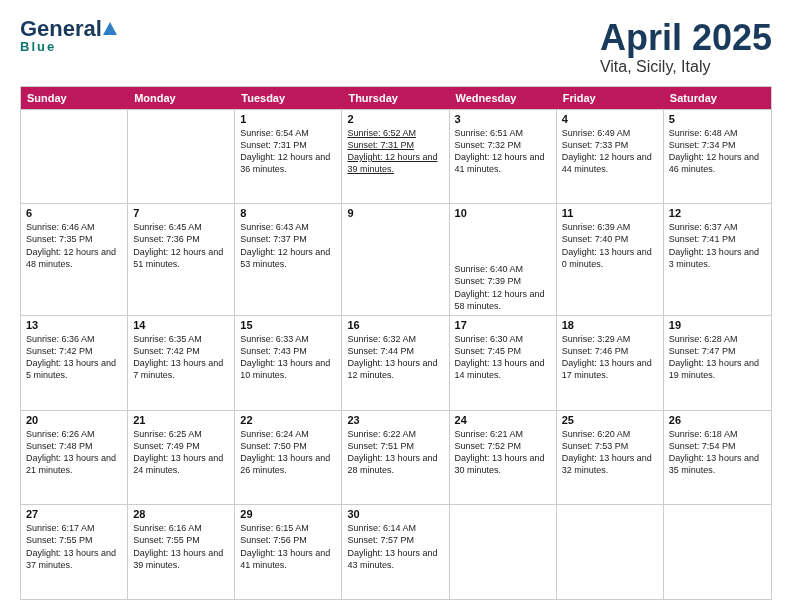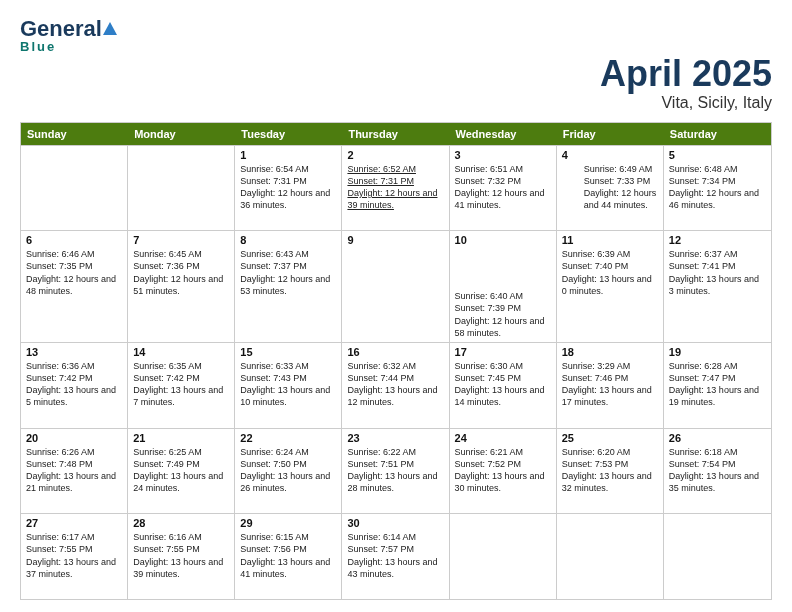--- a/index.html
+++ b/index.html
@@ -17,43 +17,41 @@
       display: flex;
       flex-direction: column;
     }
     .header {
       display: flex;
       justify-content: space-between;
       align-items: flex-start;
       margin-bottom: 10px;
     }
     .title-block {
-      text-align: right;
-      margin-top: 36px;
     }
     .title-block .month-year {
       font-size: 36px;
       font-weight: bold;
       color: #1a3a5c;
       line-height: 1.1;
     }
     .title-block .location {
       font-size: 16px;
       color: #333;
     }
     .calendar {
       flex: 1;
       display: flex;
       flex-direction: column;
       border: 1px solid #ccc;
     }
     .cal-header {
       display: grid;
       grid-template-columns: repeat(7, 1fr);
-      background: #4d7c0f;
+      background: #be185d;
     }
     .cal-header-cell {
       color: #fff;
       font-size: 11px;
       font-weight: bold;
       padding: 5px 6px;
       text-align: left;
     }
     .cal-body {
       flex: 1;
@@ -155,21 +153,21 @@
 Daylight: 12 hours and 39 minutes.</div>
           </div>
           <div class="cal-cell">
             <span class="day-num">3</span>
             <div class="info" style="white-space: pre-line;">Sunrise: 6:51 AM
 Sunset: 7:32 PM
 Daylight: 12 hours and 41 minutes.</div>
           </div>
           <div class="cal-cell">
             <span class="day-num">4</span>
-            <div class="info" style="white-space: pre-line; margin-left: 22px;">Sunrise: 6:49 AM
+            <div class="info" style="white-space: pre-line;">Sunrise: 6:49 AM
 Sunset: 7:33 PM
 Daylight: 12 hours and 44 minutes.</div>
           </div>
           <div class="cal-cell">
             <span class="day-num">5</span>
             <div class="info" style="white-space: pre-line;">Sunrise: 6:48 AM
 Sunset: 7:34 PM
 Daylight: 12 hours and 46 minutes.</div>
           </div>
         </div>

